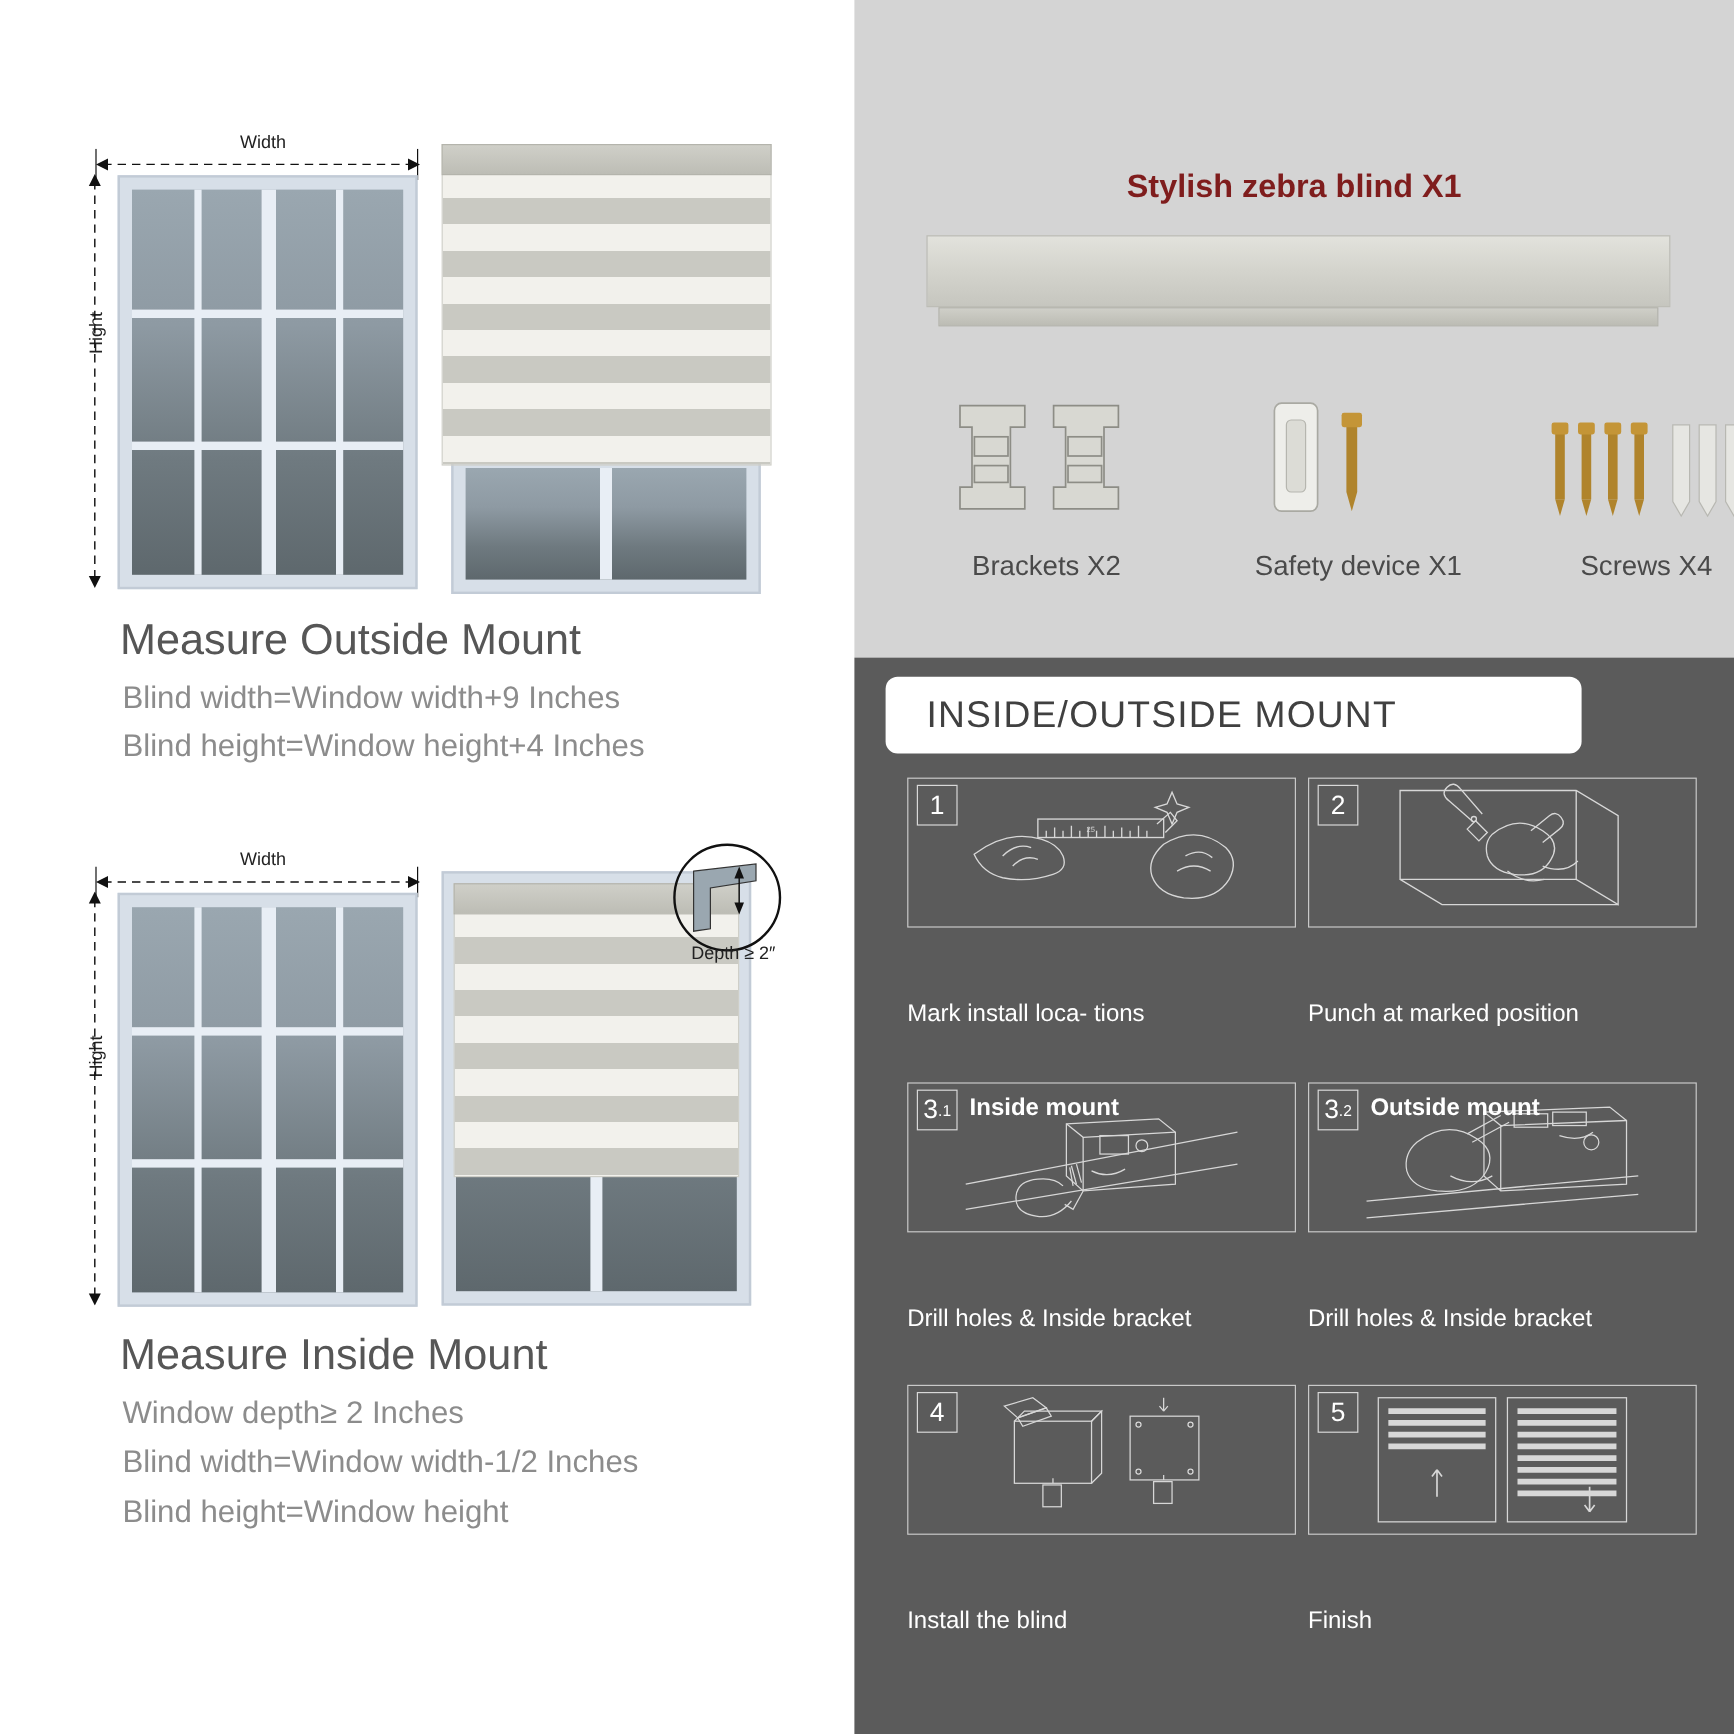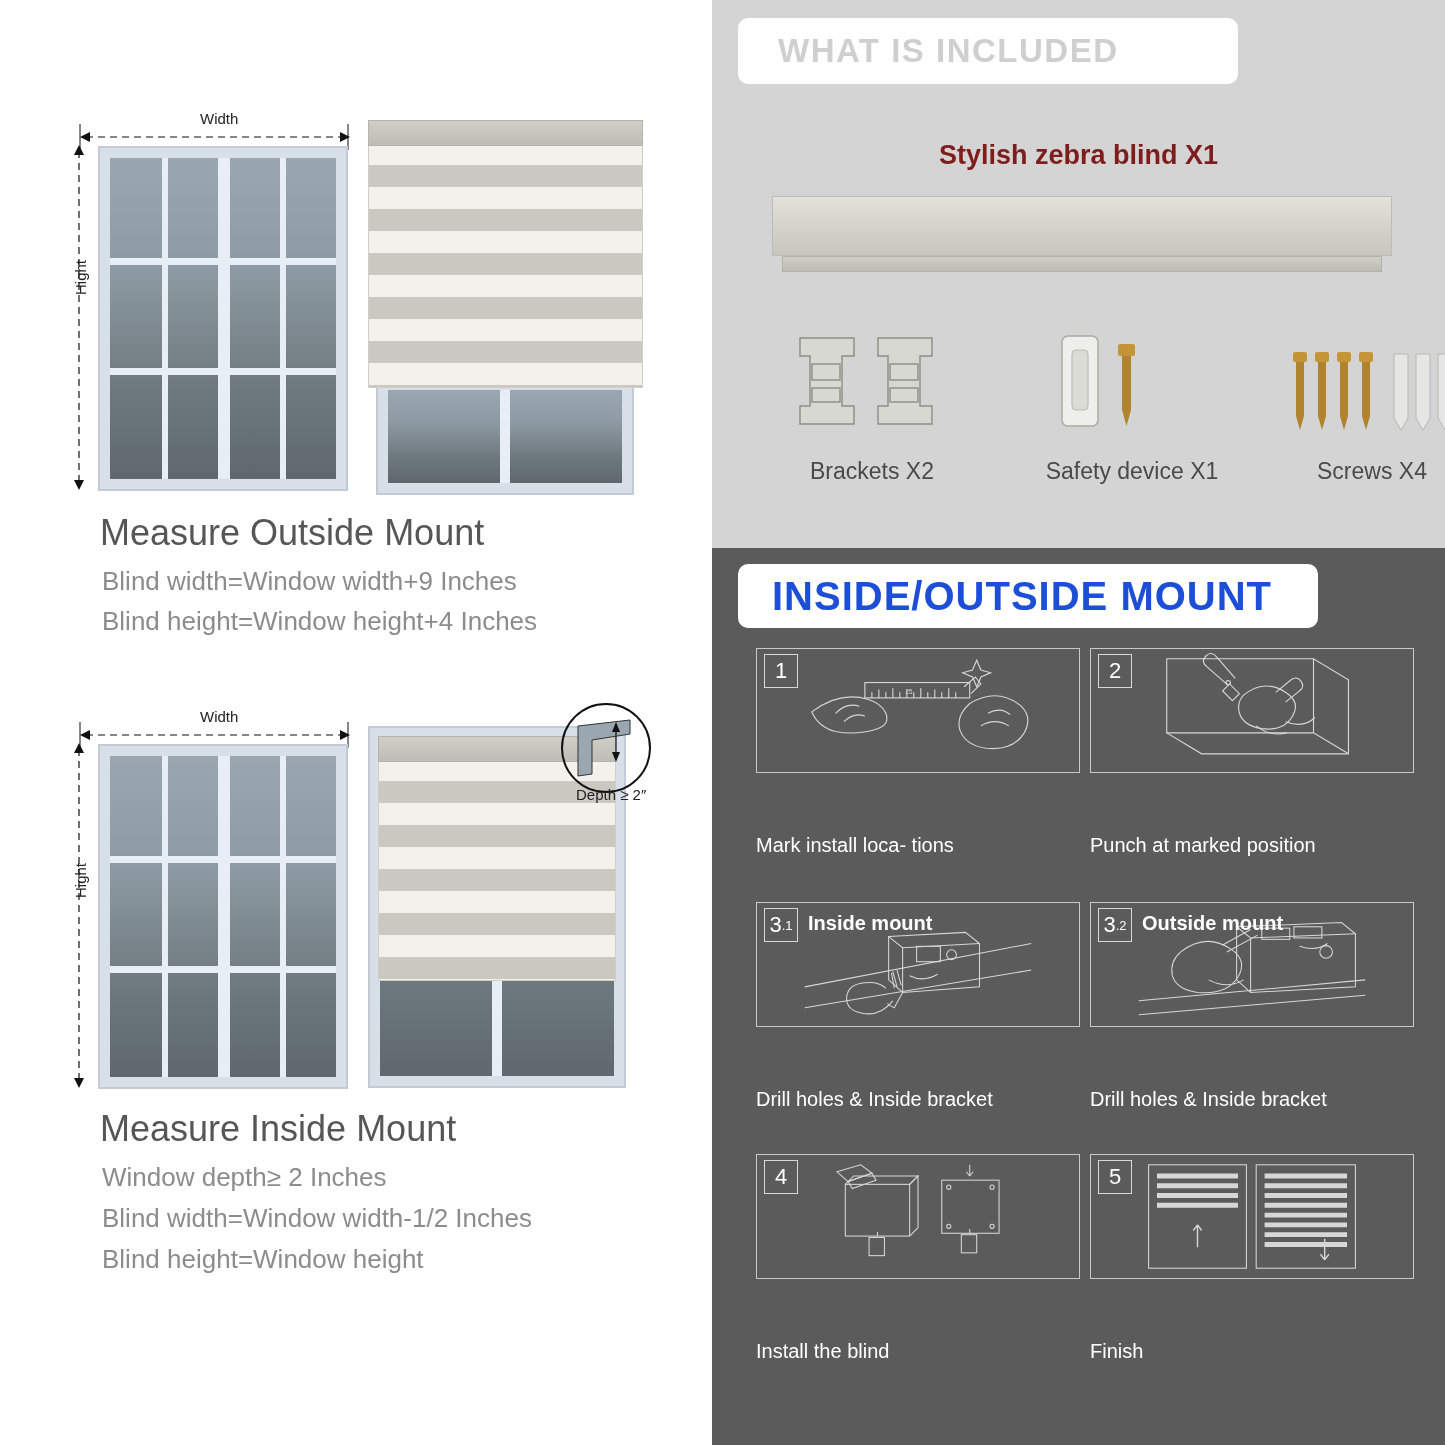--- a/index.html
+++ b/index.html
@@ -97,21 +97,21 @@
     position:absolute;color:#4a4a4a;font-size:23px;text-align:center;
   }
 
   .right-bot{
     position:absolute;left:712px;top:548px;width:733px;height:897px;background:#5b5b5b;
   }
   .tab-mount{
     position:absolute;left:26px;top:16px;width:580px;height:64px;
     background:#ffffff;border-radius:10px;display:flex;align-items:center;
   }
-  .tab-mount span{color:#1d4ed8;font-size:40px;font-weight:bold;letter-spacing:1px;margin-left:34px;}
+  .tab-mount span{color:#404040;font-size:31px;font-weight:normal;letter-spacing:1px;margin-left:34px;}
 
   .step{
     position:absolute;box-sizing:border-box;
   }
   .step-box{
     position:absolute;left:0;top:0;right:0;height:125px;
     border:1px solid #c9c9c9;box-sizing:border-box;
   }
   .step-num{
     position:absolute;left:8px;top:6px;width:34px;height:34px;
@@ -230,23 +230,20 @@
     </div>
 
     <div class="heading" style="left:100px;top:1108px;">Measure Inside Mount</div>
     <div class="line" style="left:102px;top:1162px;">Window depth≥ 2 Inches</div>
     <div class="line" style="left:102px;top:1203px;">Blind width=Window width-1/2 Inches</div>
     <div class="line" style="left:102px;top:1244px;">Blind height=Window height</div>
 
   </div>
 
   <div class="right-top">
-    <div class="tab-incl">
-      <span>WHAT IS INCLUDED</span>
-    </div>
 
     <div class="incl-title">Stylish zebra blind X1</div>
 
     <div class="rail-img">
       <div class="rail-top"></div>
       <div class="rail-bot"></div>
     </div>
 
     <svg style="position:absolute;left:80px;top:330px;" width="160" height="110">
       <g fill="#d8d8d2" stroke="#8d8d86" stroke-width="1.4">

